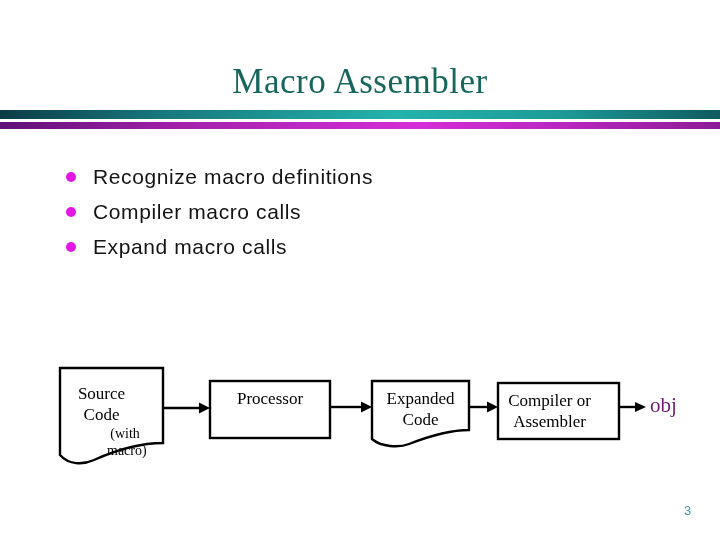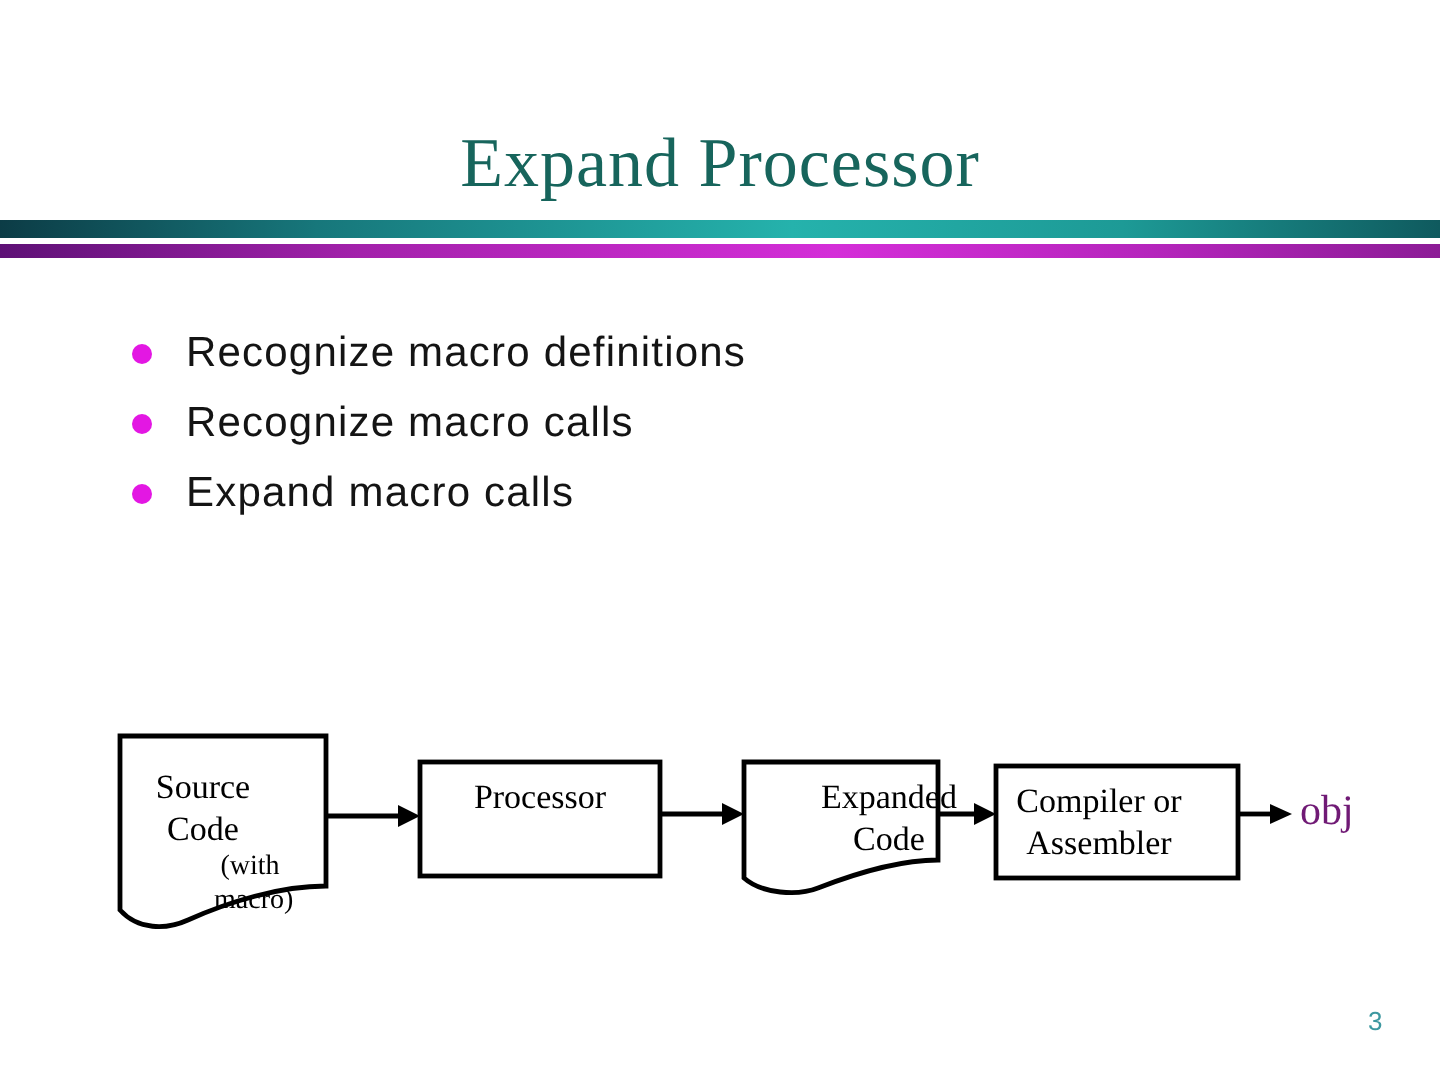--- a/index.html
+++ b/index.html
@@ -83,33 +83,33 @@
     position: absolute;
     left: 684px; top: 503px;
     font-family: "Liberation Sans", sans-serif;
     font-size: 13px;
     color: #3d98a0;
   }
 </style>
 </head>
 <body>
 
-<div class="slide-title">Expand Processor</div>
+<div class="slide-title">Macro Assembler</div>
 
 <div class="rule-teal"></div>
 <div class="rule-magenta"></div>
 
 <div class="bullets">
   <div class="bullet-item">
     <span class="bullet-dot"></span>
     <span>Recognize macro definitions</span>
   </div>
   <div class="bullet-item">
     <span class="bullet-dot"></span>
-    <span>Recognize macro calls</span>
+    <span>Compiler macro calls</span>
   </div>
   <div class="bullet-item">
     <span class="bullet-dot"></span>
     <span>Expand macro calls</span>
   </div>
 </div>
 
 <svg class="diagram-shapes" viewBox="0 0 720 130" xmlns="http://www.w3.org/2000/svg">
 
   <path d="M 60 13 L 163 13 L 163 88 C 140 88, 114 96, 94 105 C 83 110, 69 110, 60 100 Z" fill="#ffffff" stroke="#000000" stroke-width="2.4"></path>
@@ -144,21 +144,21 @@
 <div class="node-label" style="left:60px; top:383px; width:83px;">
   <span class="node-line">Source</span>
   <span class="node-line">Code</span>
   <span class="node-sub">(with macro)</span>
 </div>
 
 <div class="node-label" style="left:210px; top:388px; width:120px;">
   <span class="node-line">Processor</span>
 </div>
 
-<div class="node-label" style="left:372px; top:388px; width:97px;margin-left:24px;">
+<div class="node-label" style="left:372px; top:388px; width:97px;">
   <span class="node-line">Expanded</span>
   <span class="node-line">Code</span>
 </div>
 
 <div class="node-label" style="left:498px; top:390px; width:103px;">
   <span class="node-line">Compiler or</span>
   <span class="node-line">Assembler</span>
 </div>
 
 <div class="obj-label">obj</div>

